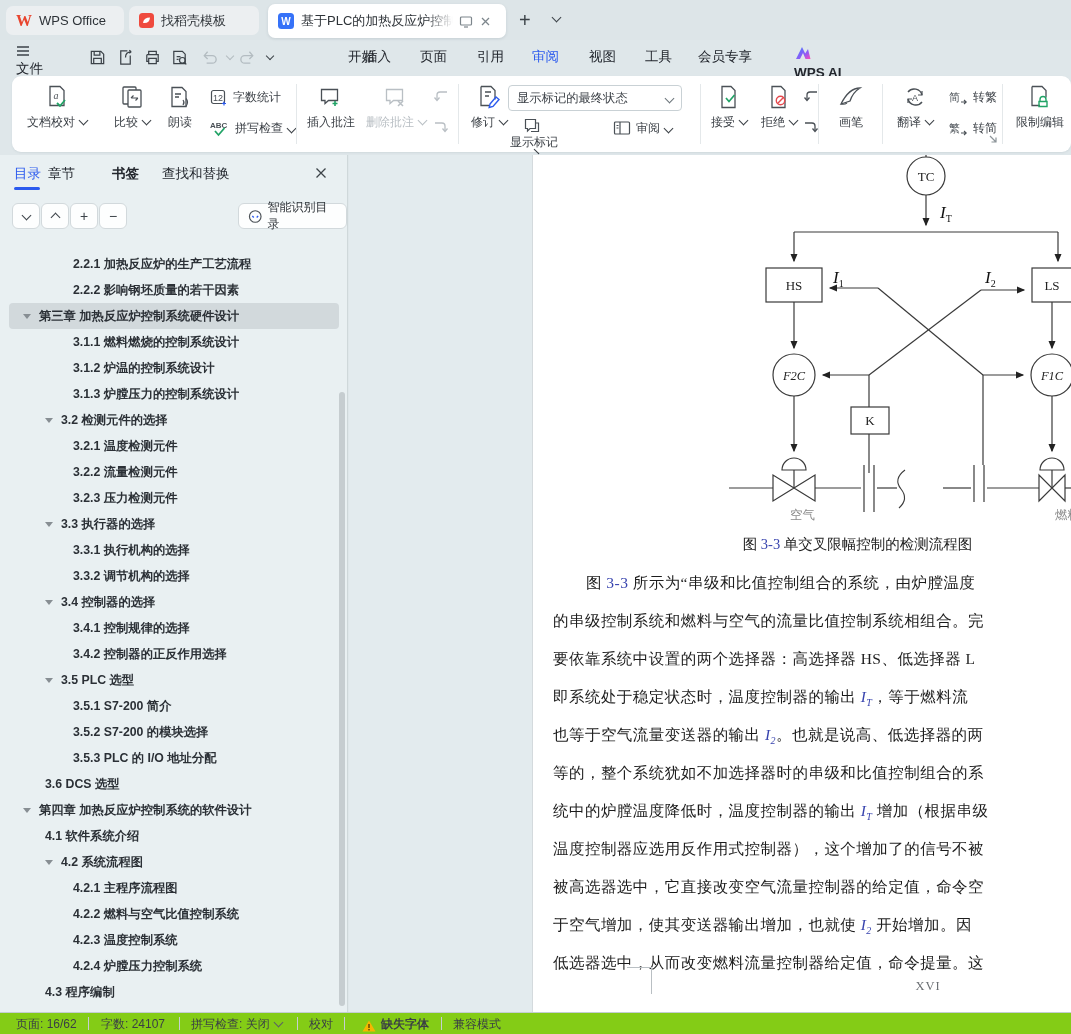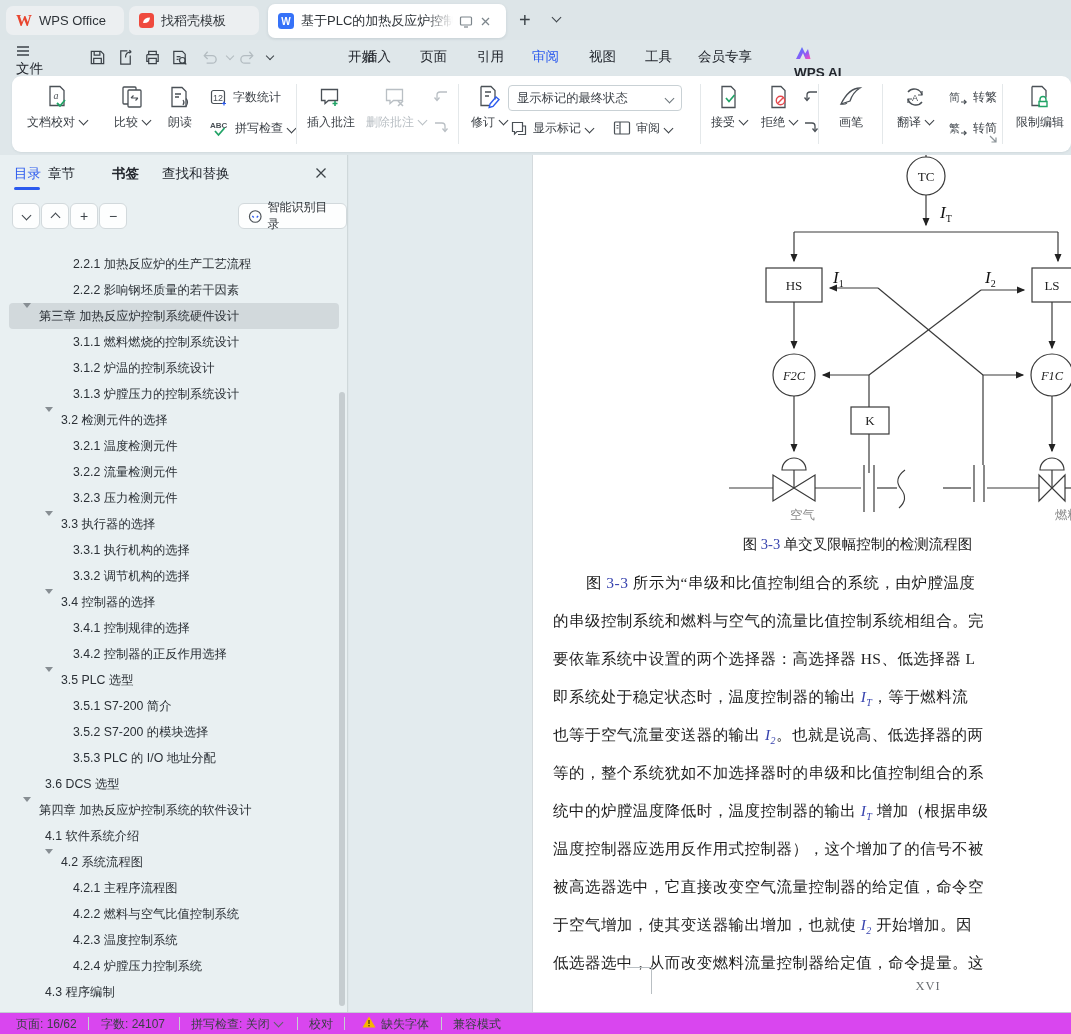--- a/index.html
+++ b/index.html
@@ -42,21 +42,21 @@
   #ribbon-expander{position:absolute;left:976px;top:58px;color:#8b9398;}
 
   
   #sidebar{position:absolute;left:0;top:155px;width:348px;height:857px;background:#e9f0f2;border-right:1px solid #cfd8da;box-sizing:border-box;overflow:hidden;}
   .stab{position:absolute;top:10px;font-size:13.5px;color:#23272e;}
   .stab.blue{color:#2b5aee;}
   #sidebar-close{position:absolute;left:313px;top:10px;width:18px;height:18px;color:#3c4348;}
   .sqbtn{position:absolute;top:48px;width:28px;height:26px;background:#fdfefe;border:1px solid #d2d9dc;border-radius:6px;box-sizing:border-box;color:#3c4349;display:flex;align-items:center;justify-content:center;font-size:14px;}
   #smart-toc{position:absolute;left:238px;top:48px;height:26px;background:#fdfefe;border:1px solid #d2d9dc;border-radius:6px;box-sizing:border-box;display:flex;align-items:center;padding:0 9px;font-size:12px;color:#2e3338;}
   #toc-list{position:absolute;left:9px;top:96px;width:330px;}
-  .tocrow{height:26px;line-height:26px;font-size:12.3px;color:#2b3036;white-space:nowrap;overflow:hidden;border-radius:4px;display:flex;}
+  .tocrow{height:26px;line-height:26px;font-size:12.3px;color:#2b3036;white-space:nowrap;overflow:hidden;border-radius:4px;display:flex;align-items:center;font-weight:bold;}
   .tocrow.sel{background:#d2d9dc;}
   .tocrow.lvl1{padding-left:14px;}
   .tocrow.lvl2{padding-left:36px;}
   .tocrow.lvl3{padding-left:64px;}
   .caret{width:0;height:0;border-left:4px solid transparent;border-right:4px solid transparent;border-top:5px solid #878e93;display:inline-block;margin-right:8px;flex:0 0 auto;}
   #toc-scrollbar{position:absolute;left:339px;top:237px;width:6px;height:614px;background:#c6cdd0;border-radius:3px;}
 
   
   #workspace{position:absolute;left:349px;top:155px;width:722px;height:857px;background:#e3ebee;overflow:hidden;}
   #page{position:absolute;left:183px;top:0;width:539px;height:857px;background:#ffffff;border-left:1px solid #d4dadd;box-sizing:border-box;}
@@ -64,21 +64,21 @@
   #body-text{position:absolute;left:20px;top:409px;width:600px;font-family:"Liberation Serif",serif;font-size:15.5px;color:#1c1c1c;letter-spacing:.03em;}
   .bodyline{height:38px;line-height:38px;white-space:nowrap;}
   .bodyline.indent{text-indent:33px;}
   .ref{color:#3743ae;}
   .math{font-family:"Liberation Serif",serif;font-style:italic;color:#3743ae;}
   .math sub{font-size:10px;}
   #page-number{position:absolute;left:370px;top:824px;width:50px;text-align:center;font-family:"Liberation Serif",serif;font-size:12.5px;color:#6b6f73;letter-spacing:1px;}
   #corner-mark{position:absolute;left:94px;top:812px;width:24px;height:26px;border-top:1px solid #b9bfc3;border-right:1px solid #b9bfc3;}
 
   
-  #statusbar{position:absolute;left:0;top:1012px;width:1071px;height:22px;background:#d946ef;border-top:1px solid #c3ced2;box-sizing:border-box;font-size:12px;color:#3a3f45;}
+  #statusbar{position:absolute;left:0;top:1012px;width:1071px;height:22px;background:#84cc16;border-top:1px solid #c3ced2;box-sizing:border-box;font-size:12px;color:#3a3f45;}
   .sitem{position:absolute;top:3px;height:16px;line-height:16px;white-space:nowrap;}
   .sdiv{position:absolute;top:4px;height:13px;width:1px;background:#c6ced1;}
 
   svg{display:block;}
 </style>
 </head>
 <body>
 
 <div id="app">
 
@@ -297,21 +297,21 @@
             <path d="M9 8h6M9 12h4"></path>
             <path d="M14 20l6-7 3 2.5-6 7-3.8 1z" stroke="#2b5aee" stroke-width="1.4"></path>
           </svg>
         </span>
       <span class="rlabel"><span>修订</span><span class="chev"></span></span>
     </div>
     <div id="markup-select">
       <span>显示标记的最终状态</span>
         <span class="chev" style="color:#6c757b;"></span>
     </div>
-    <div class="rsmall" style="left:498px;top:41px;">
+    <div class="rsmall" style="left:498px;top:41px;flex-direction:column;">
       <span class="ric">
           <svg width="18" height="17" viewBox="0 0 18 17" fill="none" stroke="#4a5056" stroke-width="1.2">
             <path d="M2.5 2.5h10v9H7l-2.5 2.5V11.5h-2z"></path>
             <path d="M12 6h3.5v8.5H8"></path>
           </svg>
         </span>
       <span>显示标记</span>
         <span class="chev"></span>
     </div>
     <div class="rsmall" style="left:601px;top:41px;">
@@ -640,21 +640,21 @@
 
   <div id="statusbar">
     <div class="sitem" style="left:16px;">页面: 16/62</div>
     <div class="sdiv" style="left:88px;"></div>
     <div class="sitem" style="left:101px;">字数: 24107</div>
     <div class="sdiv" style="left:179px;"></div>
     <div class="sitem" style="left:191px;"><span>拼写检查: 关闭</span><span class="chev" style="color:#5a6166;"></span></div>
     <div class="sdiv" style="left:297px;"></div>
     <div class="sitem" style="left:309px;">校对</div>
     <div class="sdiv" style="left:344px;"></div>
-    <div class="sitem" style="left:362px;display:flex;align-items:flex-start;">
+    <div class="sitem" style="left:362px;display:flex;align-items:flex-end;font-weight:bold;">
       <svg width="14" height="12" viewBox="0 0 14 12" style="margin-right:5px;">
           <path d="M7 0.5L13.5 11.5H0.5Z" fill="#f7b500"></path>
           <rect x="6.3" y="4" width="1.4" height="4" fill="#5a4300"></rect>
           <rect x="6.3" y="9" width="1.4" height="1.4" fill="#5a4300"></rect>
         </svg>
       <span>缺失字体</span>
     </div>
     <div class="sdiv" style="left:441px;"></div>
     <div class="sitem" style="left:453px;">兼容模式</div>
   </div>

